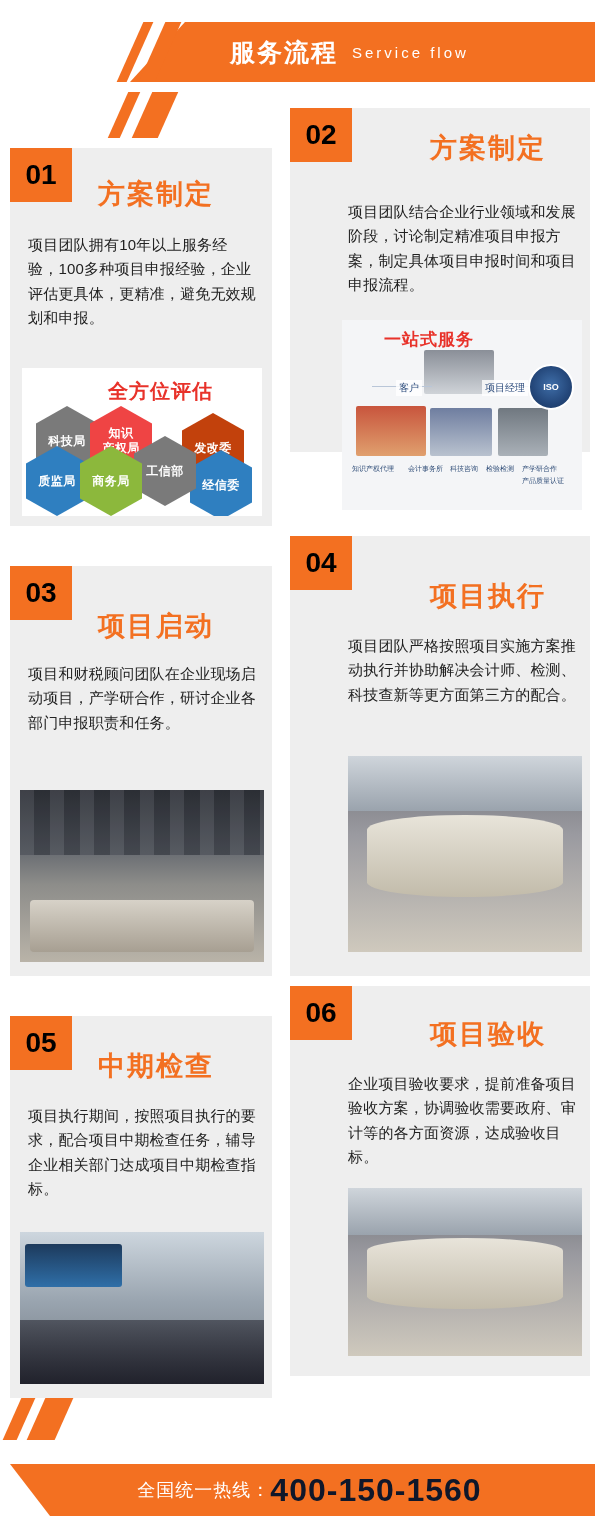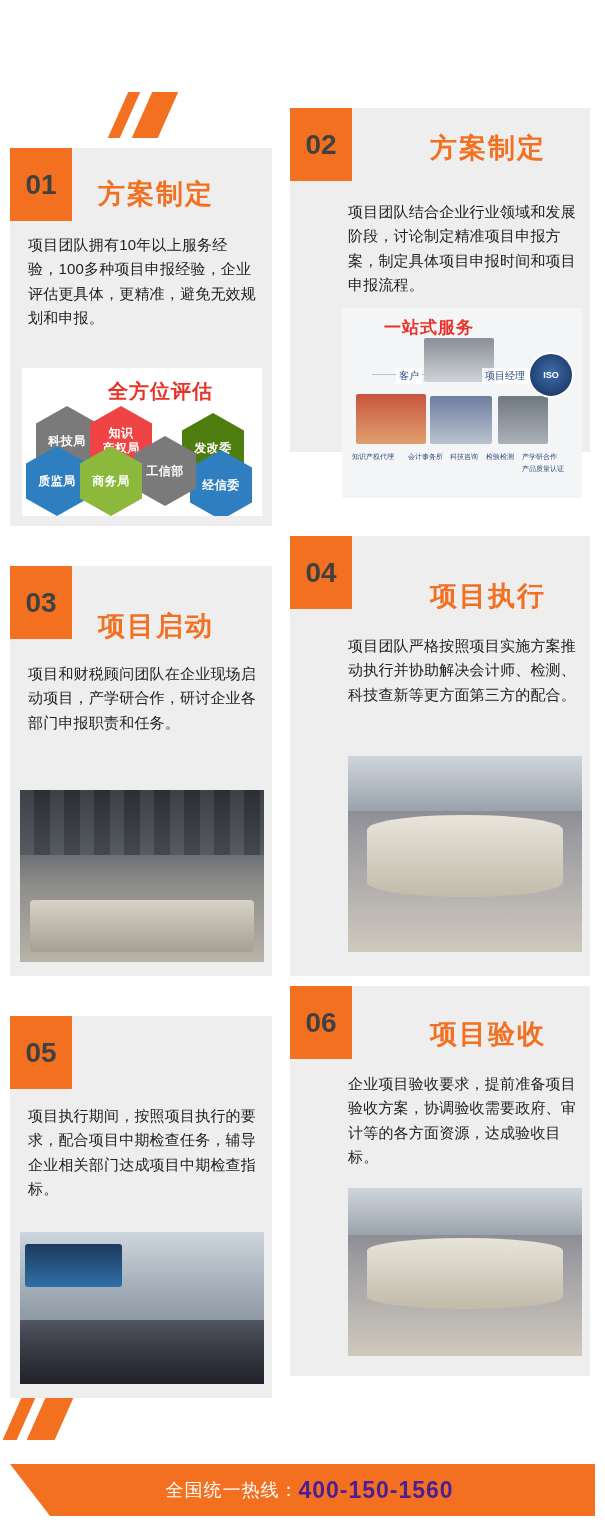--- a/index.html
+++ b/index.html
@@ -74,23 +74,23 @@
   }
 
   
   .card {
     position: absolute;
     background: #eeeeee;
   }
   .badge {
     position: absolute;
     width: 62px;
-    height: 73px;
-    background: #f37021;
-    color: #404040;
+    height: 54px;
+    background: #f37021;
+    color: #000000;
     font-size: 28px;
     font-weight: bold;
     display: flex;
     align-items: center;
     justify-content: center;
     z-index: 5;
   }
   .card-title {
     position: absolute;
     color: #f37021;
@@ -250,31 +250,40 @@
     align-items: center;
     justify-content: center;
   }
   .footer-text {
     color: #ffffff;
     font-size: 18px;
     letter-spacing: 1px;
     margin-left: 14px;
   }
   .footer-num {
-    color: #4c1d95;
-    font-size: 23px;
+    color: #0f172a;
+    font-size: 32px;
     font-weight: bold;
     letter-spacing: 1px;
   }
 </style>
 </head>
 <body>
 
 <div class="page">
 
+  <div class="header">
+    <div class="header-bar"></div>
+    <div class="header-slash1"></div>
+    <div class="header-slash2"></div>
+    <div class="header-text">
+      <div class="header-cn">服务流程</div>
+      <div class="header-en">Service flow</div>
+    </div>
+  </div>
 
   <div class="stripe" style="left:118px; top:92px; width:12px; height:46px;"></div>
   <div class="stripe" style="left:142px; top:92px; width:26px; height:46px;"></div>
 
   <div class="stripe" style="left:12px; top:1398px; width:14px; height:42px;"></div>
   <div class="stripe" style="left:36px; top:1398px; width:28px; height:42px;"></div>
 
   <div class="card" style="left:10px; top:148px; width:262px; height:378px;">
     <div class="card-title" style="left:88px; top:28px;">方案制定</div>
     <div class="card-body" style="left:18px; top:85px; width:228px;">项目团队拥有10年以上服务经验，100多种项目申报经验，企业评估更具体，更精准，避免无效规划和申报。</div>
@@ -282,21 +291,21 @@
     <div class="hexwrap" style="left:12px; top:220px; width:240px; height:148px;">
       <div class="hex-title">全方位评估</div>
 
       <div class="hex" style="left:14px; top:38px; background:#7a7a7a;">
         <span>科技局</span>
       </div>
       <div class="hex" style="left:68px; top:38px; background:#ef4444;">
         <span style="white-space:pre-line;">知识
 产权局</span>
       </div>
-      <div class="hex" style="left:160px; top:45px; background:#4d7c0f;">
+      <div class="hex" style="left:160px; top:45px; background:#c2410c;">
         <span>发改委</span>
       </div>
       <div class="hex" style="left:4px; top:78px; background:#2f7fc0;">
         <span>质监局</span>
       </div>
       <div class="hex" style="left:168px; top:82px; background:#2f7fc0;">
         <span>经信委</span>
       </div>
       <div class="hex" style="left:112px; top:68px; background:#7a7a7a;">
         <span>工信部</span>
@@ -305,21 +314,21 @@
         <span>商务局</span>
       </div>
     </div>
   </div>
   <div class="badge" style="left:10px; top:148px;">01</div>
 
   <div class="card" style="left:290px; top:108px; width:300px; height:344px;">
     <div class="card-title" style="left:140px; top:22px;">方案制定</div>
     <div class="card-body" style="left:58px; top:92px; width:230px;">项目团队结合企业行业领域和发展阶段，讨论制定精准项目申报方案，制定具体项目申报时间和项目申报流程。</div>
 
-    <div class="svcwrap" style="left:52px; top:200px; width:240px; height:190px;">
+    <div class="svcwrap" style="left:52px; top:212px; width:240px; height:190px;">
       <div class="svc-title">一站式服务</div>
 
       <div class="svc-photo" style="left:82px; top:30px; width:70px; height:44px; background:linear-gradient(180deg,#8a8f98,#cfd3d8);"></div>
       <div class="svc-photo" style="left:14px; top:86px; width:70px; height:50px; background:linear-gradient(180deg,#c8553d,#e0a06e);"></div>
       <div class="svc-photo" style="left:88px; top:88px; width:62px; height:48px; background:linear-gradient(180deg,#6f7ea0,#b9c2cf);"></div>
       <div class="svc-photo" style="left:156px; top:88px; width:50px; height:48px; background:linear-gradient(180deg,#707880,#aab1b8);"></div>
 
       <div class="svc-line" style="left:30px; top:66px; width:60px;"></div>
       <div class="svc-line" style="left:150px; top:66px; width:60px;"></div>
 
@@ -350,20 +359,21 @@
   <div class="card" style="left:290px; top:536px; width:300px; height:440px;">
     <div class="card-title" style="left:140px; top:42px;">项目执行</div>
     <div class="card-body" style="left:58px; top:98px; width:230px;">项目团队严格按照项目实施方案推动执行并协助解决会计师、检测、科技查新等更方面第三方的配合。</div>
     <div class="photo" style="left:58px; top:220px; width:234px; height:196px;">
       <div class="photo-inner ph-table"></div>
     </div>
   </div>
   <div class="badge" style="left:290px; top:536px;">04</div>
 
   <div class="card" style="left:10px; top:1016px; width:262px; height:382px;">
+    <div class="card-title" style="left:88px; top:32px;">中期检查</div>
     <div class="card-body" style="left:18px; top:88px; width:228px;">项目执行期间，按照项目执行的要求，配合项目中期检查任务，辅导企业相关部门达成项目中期检查指标。</div>
     <div class="photo" style="left:10px; top:216px; width:244px; height:152px;">
       <div class="photo-inner ph-lobby"></div>
     </div>
   </div>
   <div class="badge" style="left:10px; top:1016px;">05</div>
 
   <div class="card" style="left:290px; top:986px; width:300px; height:390px;">
     <div class="card-title" style="left:140px; top:30px;">项目验收</div>
     <div class="card-body" style="left:58px; top:86px; width:230px;">企业项目验收要求，提前准备项目验收方案，协调验收需要政府、审计等的各方面资源，达成验收目标。</div>

